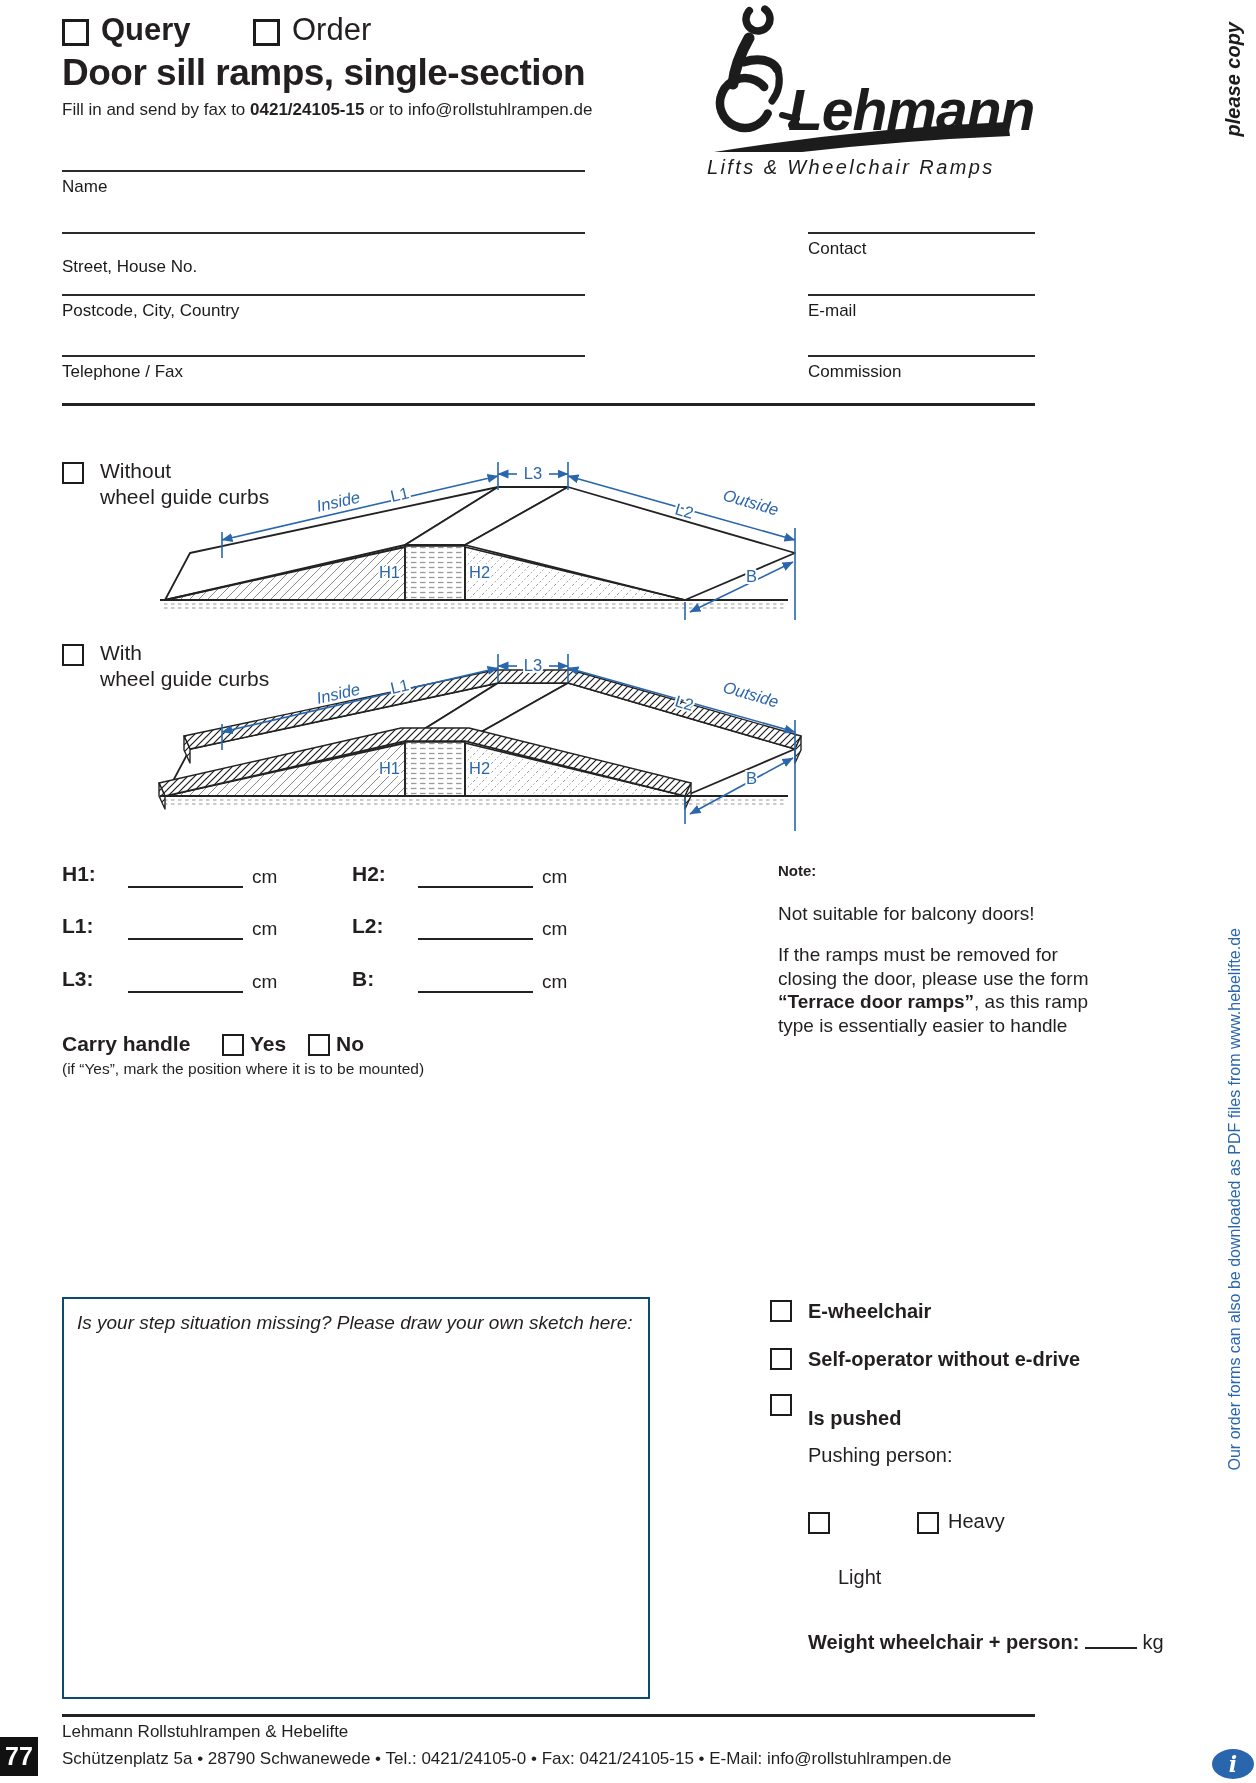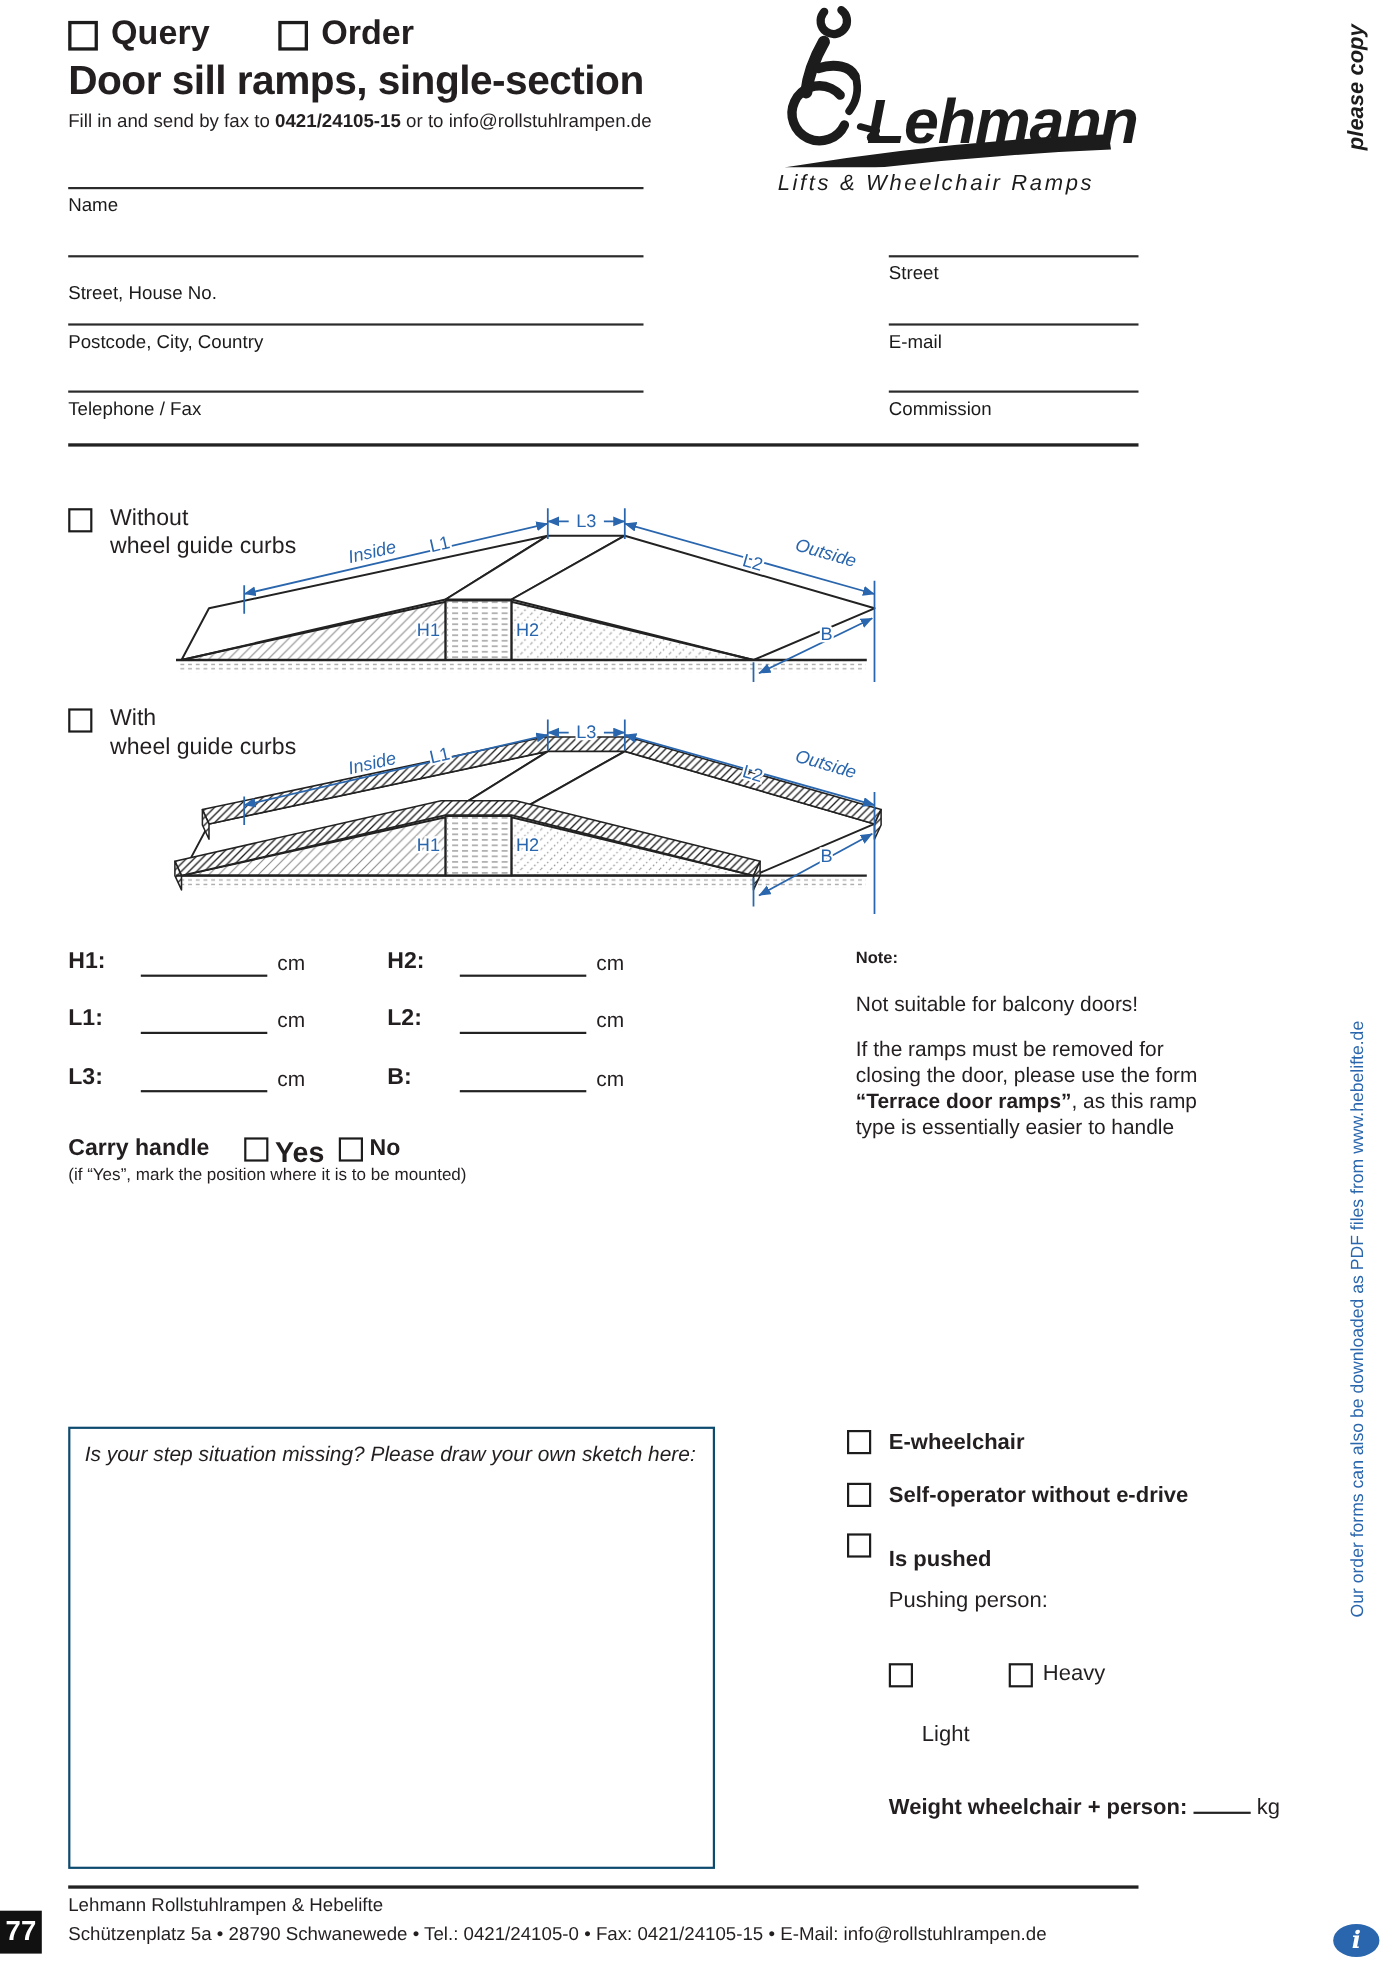--- a/index.html
+++ b/index.html
@@ -44,21 +44,21 @@
     </pattern>
     <pattern id="dots" width="7" height="4" patternUnits="userSpaceOnUse">
       <line x1="0" y1="2" x2="3.5" y2="2" stroke="#a8a8a8" stroke-width="1.2"></line>
     </pattern>
   </defs>
 </svg>
 
 <div class="cb big abs" style="left:62px;top:19px;"></div>
 <div class="abs" style="left:101px;top:12px;font-size:31px;font-weight:bold;">Query</div>
 <div class="cb big abs" style="left:253px;top:19px;"></div>
-<div class="abs" style="left:292px;top:12px;font-size:31px;font-weight:bold;">Order</div>
+<div class="abs" style="left:292px;top:12px;font-size:31px;font-weight:normal;">Order</div>
 
 <div class="abs" style="left:62px;top:52px;font-size:37px;font-weight:bold;letter-spacing:-0.5px;">Door sill ramps, single-section</div>
 
 <div class="abs" style="left:62px;top:100px;font-size:17px;">
   <span>Fill in and send by fax to </span><span style="font-weight:bold">0421/24105-15</span><span> or to info@rollstuhlrampen.de</span>
 </div>
 
 <svg class="abs" style="left:698px;top:0px;" width="345" height="152" viewBox="0 0 345 152">
   <g stroke="#1c1c1c" fill="none" stroke-linecap="round">
     <circle cx="60" cy="19" r="12" stroke-width="7.5" stroke-dasharray="58 18" transform="rotate(-55 60 19)"></circle>
@@ -82,21 +82,21 @@
 <div class="fieldline" style="left:62px;top:212px;width:523px;height:20px;"></div>
 <div class="fieldlabel" style="left:62px;top:239px;margin-top:18px;">Street, House No.</div>
 
 <div class="fieldline" style="left:62px;top:274px;width:523px;height:20px;"></div>
 <div class="fieldlabel" style="left:62px;top:301px;">Postcode, City, Country</div>
 
 <div class="fieldline" style="left:62px;top:335px;width:523px;height:20px;"></div>
 <div class="fieldlabel" style="left:62px;top:362px;">Telephone / Fax</div>
 
 <div class="fieldline" style="left:808px;top:212px;width:227px;height:20px;"></div>
-<div class="fieldlabel" style="left:808px;top:239px;">Street</div>
+<div class="fieldlabel" style="left:808px;top:239px;">Contact</div>
 
 <div class="fieldline" style="left:808px;top:274px;width:227px;height:20px;"></div>
 <div class="fieldlabel" style="left:808px;top:301px;">E-mail</div>
 
 <div class="fieldline" style="left:808px;top:335px;width:227px;height:20px;"></div>
 <div class="fieldlabel" style="left:808px;top:362px;">Commission</div>
 
 <div class="abs" style="left:62px;top:403px;width:973px;height:3px;background:#222;"></div>
 
 <div class="cb abs" style="left:62px;top:462px;"></div>
@@ -209,21 +209,21 @@
 
 <div class="mrow-label" style="left:62px;top:967px;">L3:</div>
 <div class="mline" style="left:128px;top:967px;"></div>
 <div class="munit" style="left:252px;top:971px;">cm</div>
 <div class="mrow-label" style="left:352px;top:967px;">B:</div>
 <div class="mline" style="left:418px;top:967px;"></div>
 <div class="munit" style="left:542px;top:971px;">cm</div>
 
 <div class="abs" style="left:62px;top:1032px;font-size:21px;font-weight:bold;">Carry handle</div>
 <div class="cb abs" style="left:222px;top:1034px;"></div>
-<div class="abs" style="left:250px;top:1032px;font-size:26px;font-weight:bold;">Yes</div>
+<div class="abs" style="left:250px;top:1032px;font-size:21px;font-weight:bold;">Yes</div>
 <div class="cb abs" style="left:308px;top:1034px;"></div>
 <div class="abs" style="left:336px;top:1032px;font-size:21px;font-weight:bold;">No</div>
 <div class="abs" style="left:62px;top:1060px;font-size:15.5px;">(if “Yes”, mark the position where it is to be mounted)</div>
 
 <div class="abs" style="left:778px;top:862px;font-size:15px;font-weight:bold;">Note:</div>
 <div class="abs" style="left:778px;top:903px;font-size:19px;text-align:center;">Not suitable for balcony doors!</div>
 <div class="abs" style="left:778px;top:943px;width:318px;font-size:19px;line-height:23.5px;">
   <span>If the ramps must be removed for closing the door, please use the form </span><span style="font-weight:bold">“Terrace door ramps”</span><span>, as this ramp type is essentially easier to handle</span>
 </div>
 

